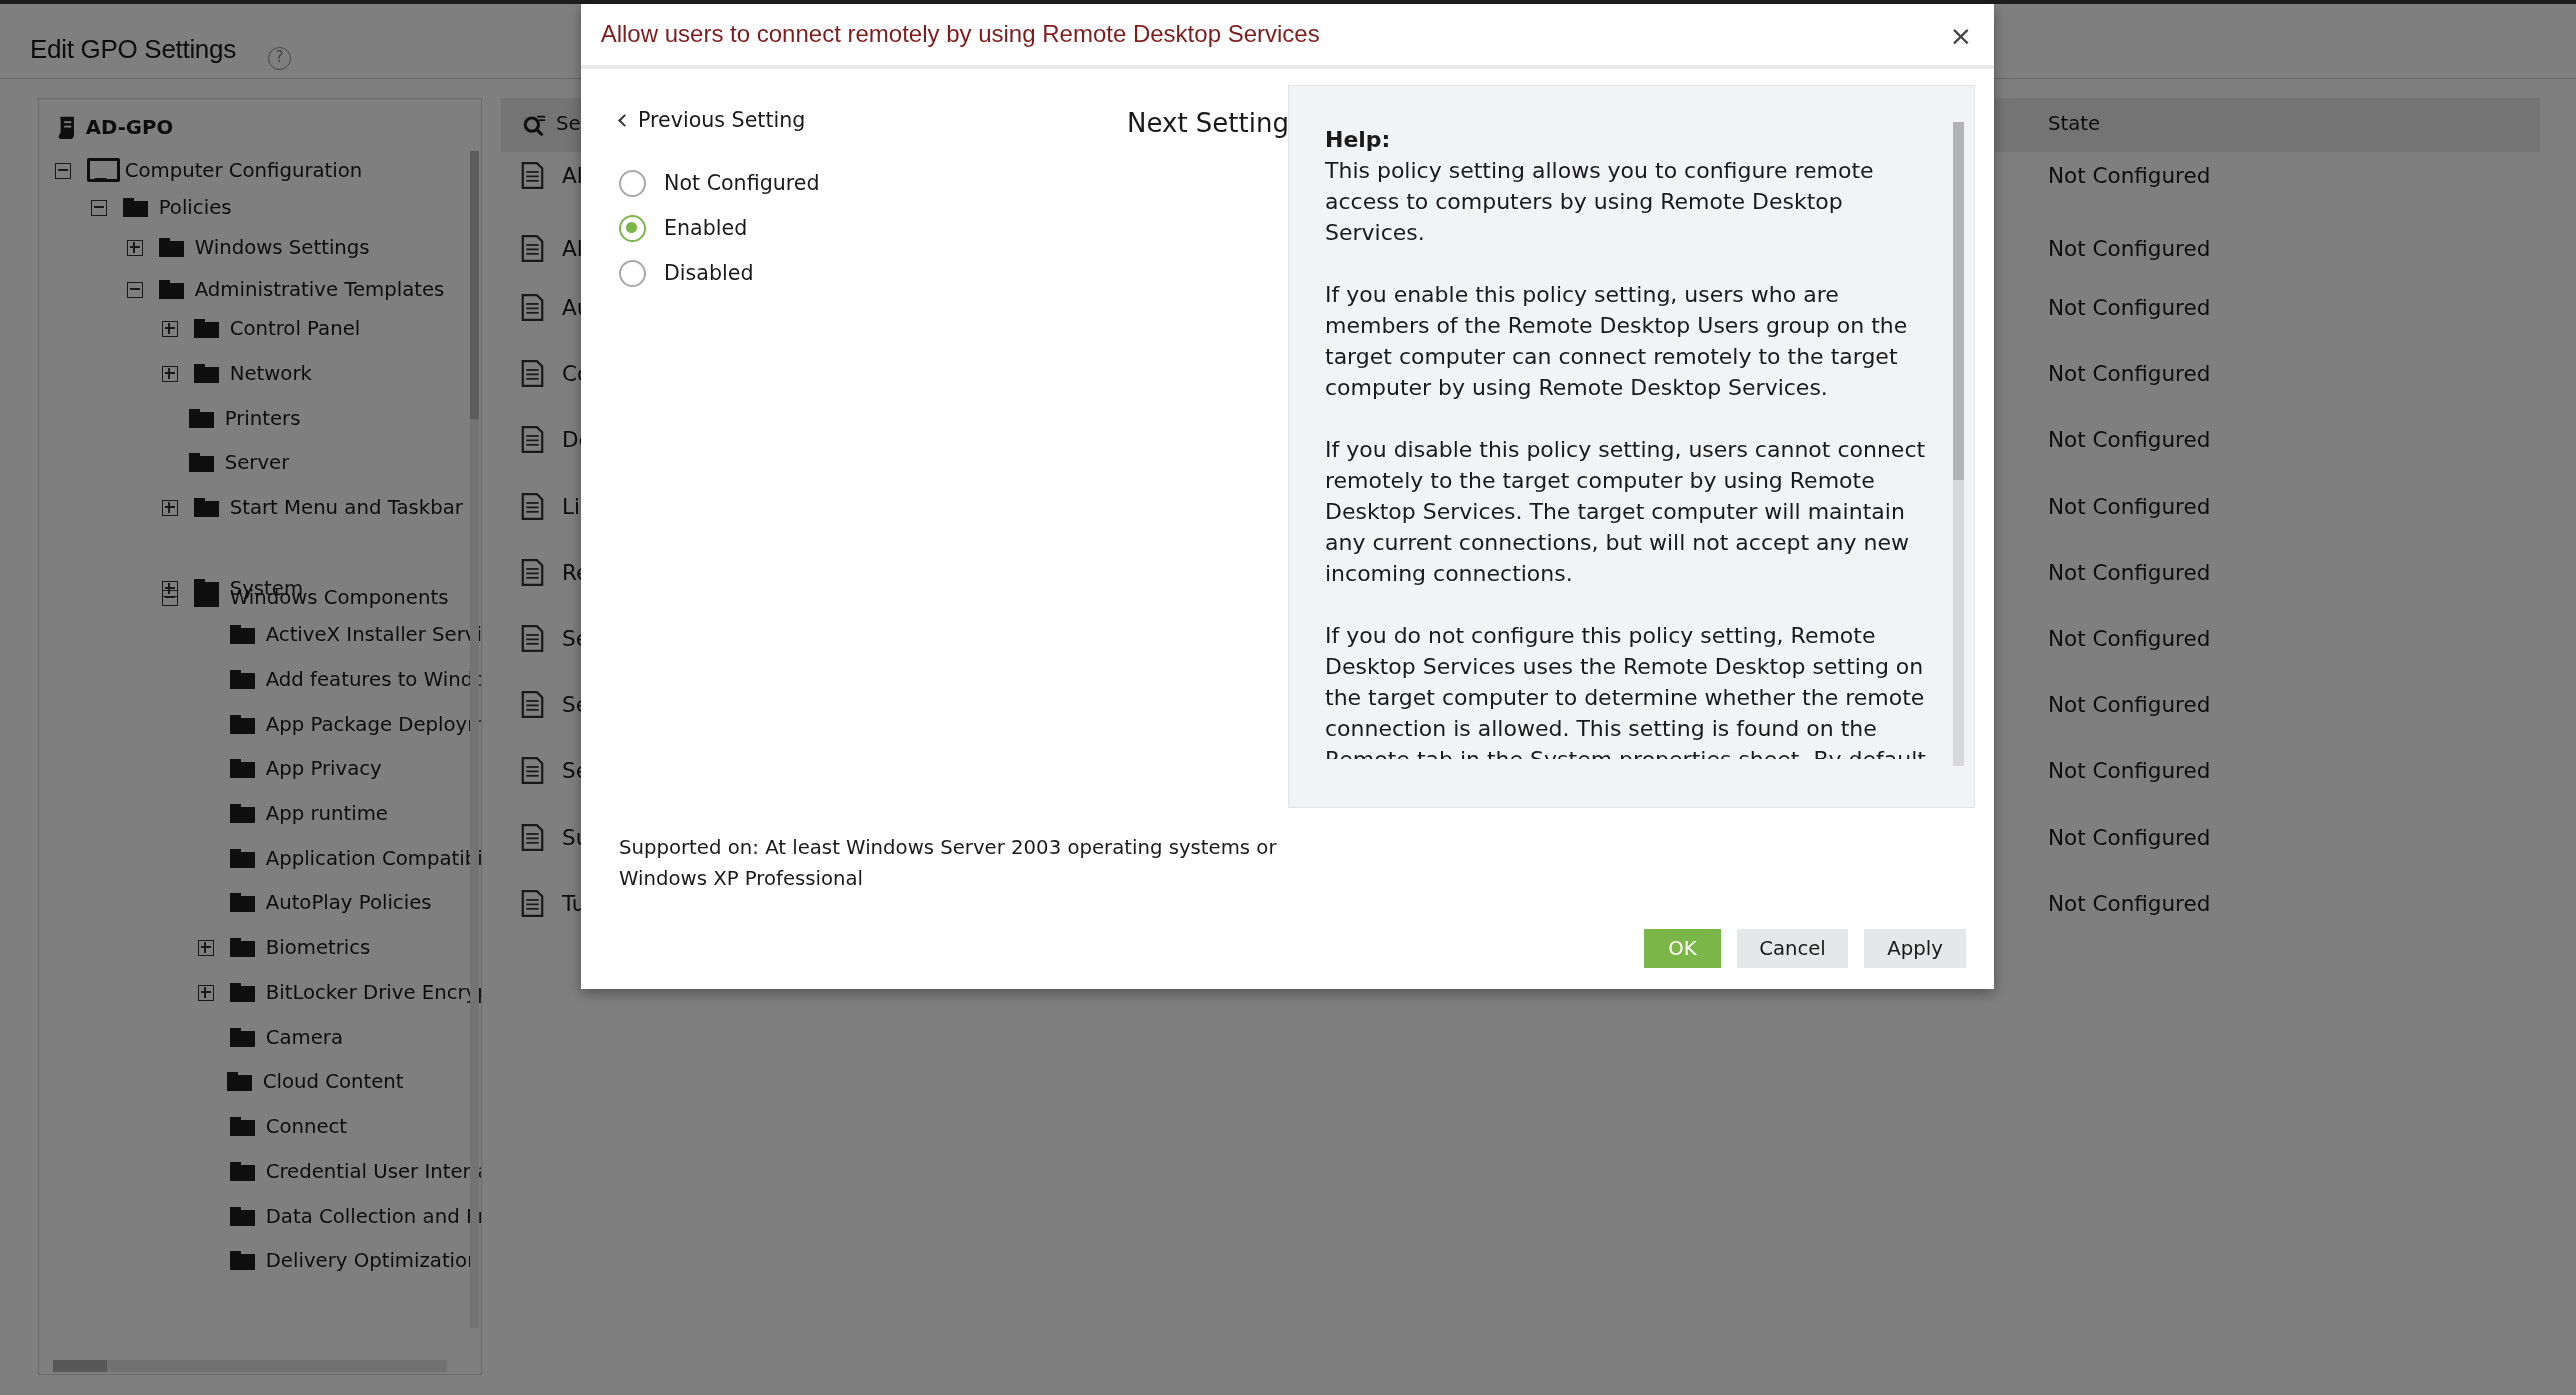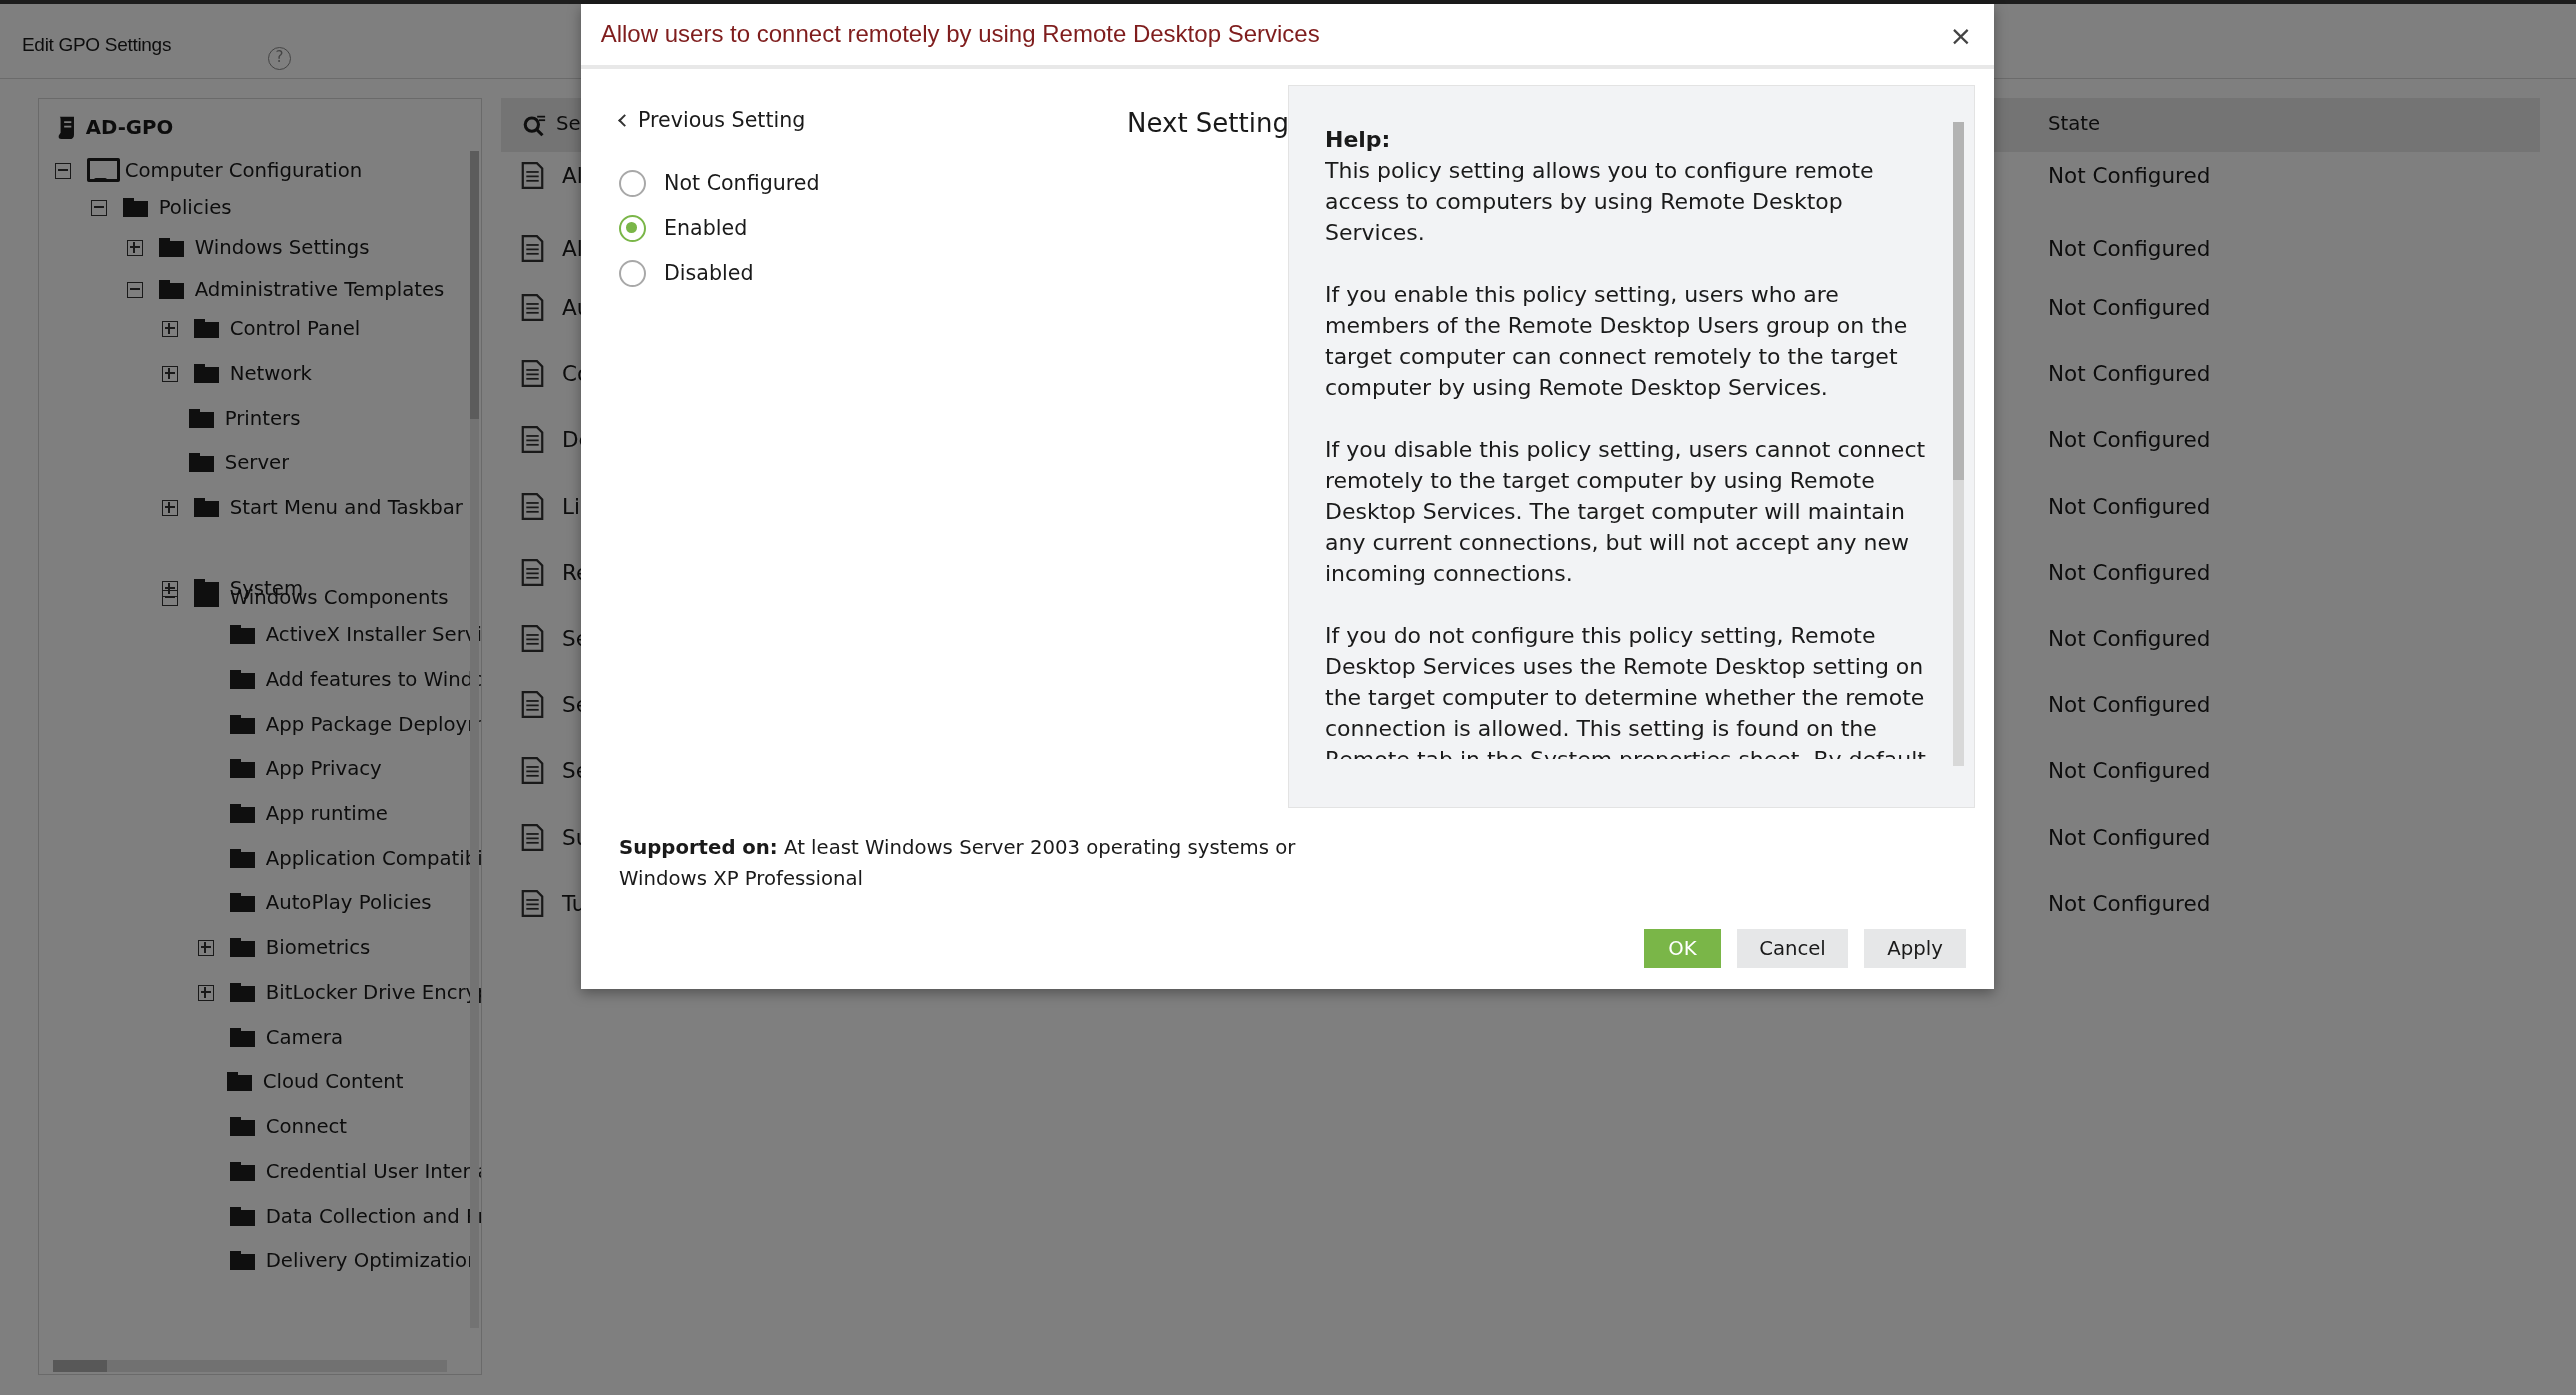--- a/index.html
+++ b/index.html
@@ -1,21 +1,21 @@
 <!DOCTYPE html>
 <html style="font-size:14.3px"><head>
 <meta charset="utf-8">
 <style>
   * { box-sizing: border-box; margin: 0; padding: 0; }
   html, body { width: 2576px; height: 1395px; overflow: hidden; }
   body { font-family: "DejaVu Sans", sans-serif; background: #ffffff; color: #1a1a1a; position: relative; }
 
   .topbar { position: absolute; left: 0; top: 0; width: 2576px; height: 3.6px; background: #3a3a3a; }
   .page-header { position: absolute; left: 0; top: 3.6px; width: 2576px; height: 75px; border-bottom: 1.8px solid #d6d6d6; }
-  .page-title { position: absolute; left: 22px; top: 30px; font-family: "Liberation Sans", sans-serif; font-size: 19px; font-weight: 400; color: #1a1a1a; letter-spacing: -0.3px; }
+  .page-title { position: absolute; left: 30px; top: 30px; font-family: "Liberation Sans", sans-serif; font-size: 26px; font-weight: 400; color: #1a1a1a; letter-spacing: -0.3px; }
   .help-circle { position: absolute; left: 268px; top: 43px; width: 23px; height: 23px; border: 1.8px solid #888; border-radius: 50%; font-size: 15px; color: #888; text-align: center; line-height: 19.7px; }
 
   
   .tree-panel { position: absolute; left: 38px; top: 98px; width: 444px; height: 1277px; border: 1.8px solid #d4d4d4; background: #fff; overflow: hidden; }
   .tree-root { position: absolute; left: 18px; top: 16px; display: flex; align-items: center; gap: 9px; font-weight: 700; font-size: 19.7px; }
   .tree-scroll-v { position: absolute; right: 1.8px; top: 52px; width: 9px; height: 1177px; background: #e6e6e6; }
   .tree-scroll-v .thumb { position: absolute; left: 0; top: 0; width: 9px; height: 268px; background: #b8b8b8; }
   .tree-scroll-h { position: absolute; left: 14.3px; bottom: 1.8px; width: 394px; height: 12.5px; background: #e2e2e2; }
   .tree-scroll-h .thumb { position: absolute; left: 0; top: 0; width: 54px; height: 12.5px; background: #b0b0b0; }
   .tree-node { position: absolute; display: flex; align-items: center; white-space: nowrap; font-size: 19.7px; color: #1a1a1a; }
@@ -58,21 +58,21 @@
   .radio.on::after { content: ""; position: absolute; left: 5.4px; top: 5.4px; width: 10.7px; height: 10.7px; border-radius: 50%; background: #7ab648; }
 
   .help-panel { position: absolute; left: 707px; top: 81px; width: 687px; height: 723px; background: #f2f3f5; border: 1.8px solid #e3e3e3; overflow: hidden; }
   .help-text { position: absolute; left: 36px; top: 38px; width: 615px; font-size: 22px; line-height: 31px; color: #1a1a1a; height: 635px; overflow: hidden; }
   .help-text .h { font-weight: 700; }
   .help-text p { margin-bottom: 31px; }
   .help-scroll { position: absolute; left: 664px; top: 36px; width: 10.7px; height: 644px; background: #d8d8d8; }
   .help-scroll .thumb { position: absolute; left: 0; top: 0; width: 10.7px; height: 358px; background: #b3b3b3; }
 
   .supported { position: absolute; left: 38px; top: 828px; width: 698px; font-size: 19.7px; line-height: 31px; }
-  .supported b { font-weight: 700; }
+  .supported b { font-weight: 400; }
 
   .btn { position: absolute; top: 925px; height: 39px; font-size: 19.7px; line-height: 39px; text-align: center; cursor: pointer; color: #1a1a1a; }
   .btn-ok { left: 1063px; width: 77px; background: #7ab648; color: #fff; }
   .btn-cancel { left: 1156px; width: 111px; background: #e6e7e8; }
   .btn-apply { left: 1283px; width: 102px; background: #e6e7e8; }
 </style>
 </head>
 <body>
 
 <div class="topbar"></div>

